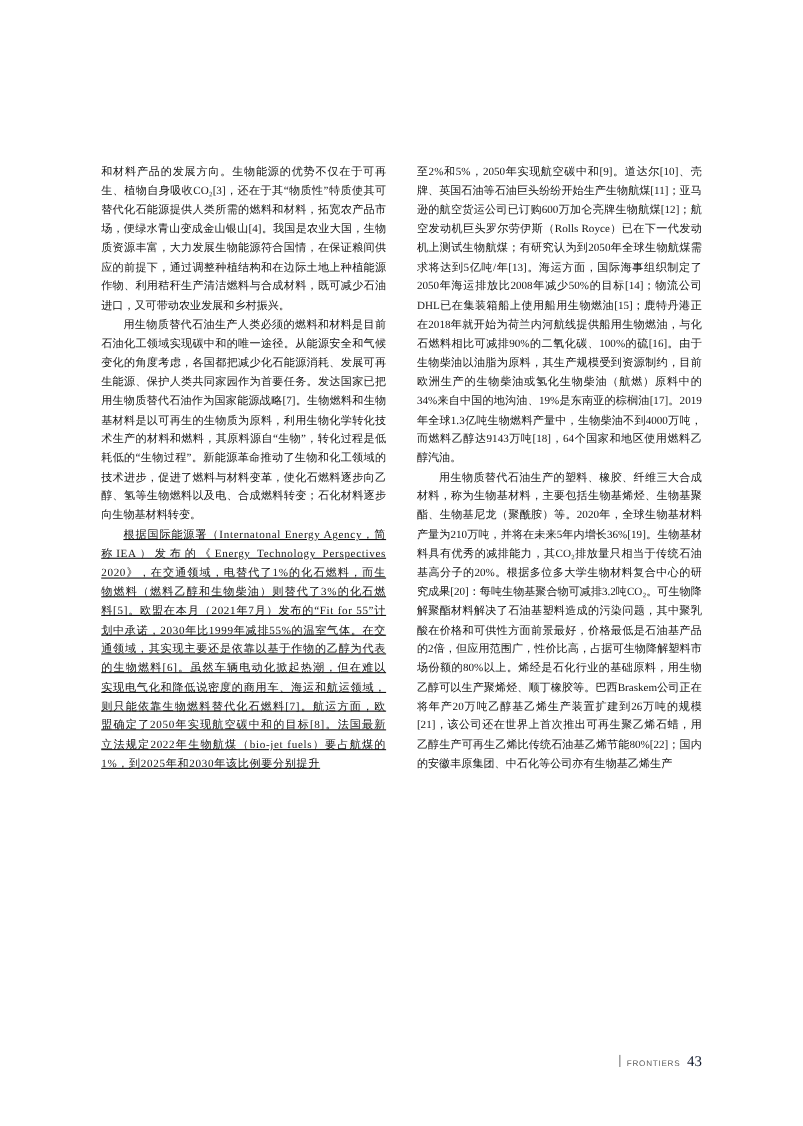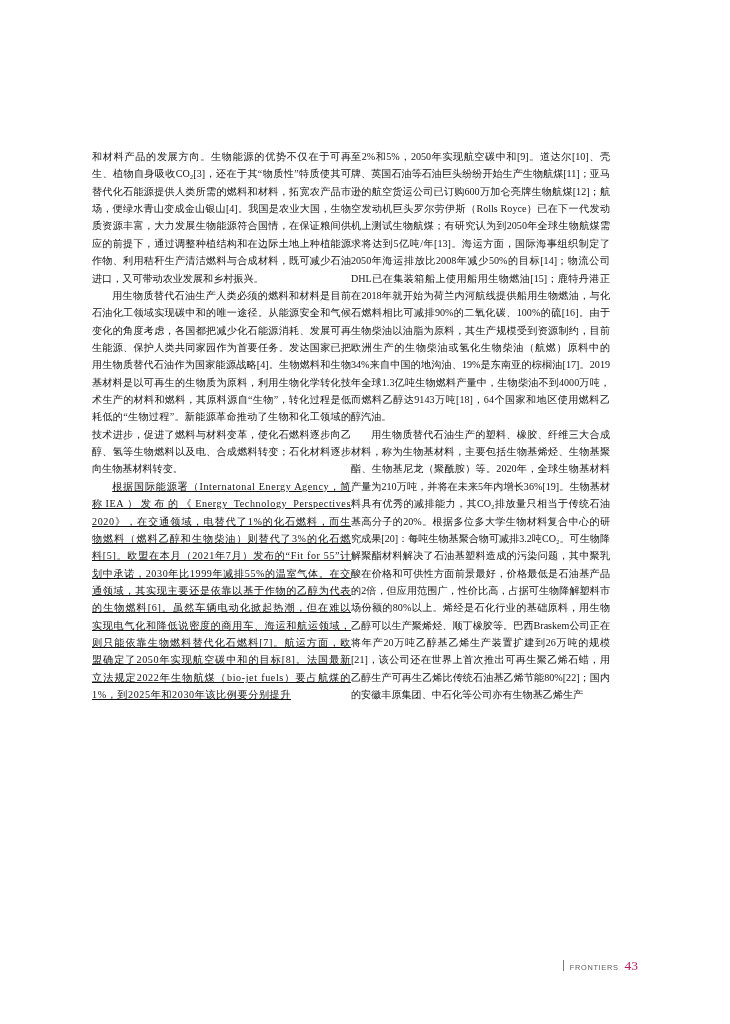--- a/index.html
+++ b/index.html
@@ -22,20 +22,21 @@
     height: 1024px;
     background: #ffffff;
   }
   .content {
     position: absolute;
     top: 148px;
     left: 92px;
     width: 546px;
     height: 790px;
     display: flex;
+    gap: 28px;
   }
   .col {
     width: 259px;
     font-size: 10.1px;
     line-height: 1.72;
     text-align: justify;
     text-justify: inter-ideograph;
     color: #141414;
   }
   .col p {
@@ -72,34 +73,34 @@
     position: relative;
     top: 1px;
   }
   .footer .brand {
     font-size: 7.4px;
     letter-spacing: 0.09em;
     color: #5c5c5c;
   }
   .footer .pageno {
     font-size: 13.5px;
-    color: #be185d;
+    color: #0f172a;
     font-family: "Liberation Serif", serif;
   }
 </style>
 </head>
 <body>
 
 <div class="page">
 
   <div class="content">
 
     <div class="col">
       <p>和材料产品的发展方向。生物能源的优势不仅在于可再生、植物自身吸收CO₂[3]，还在于其“物质性”特质使其可替代化石能源提供人类所需的燃料和材料，拓宽农产品市场，便绿水青山变成金山银山[4]。我国是农业大国，生物质资源丰富，大力发展生物能源符合国情，在保证粮间供应的前提下，通过调整种植结构和在边际土地上种植能源作物、利用秸秆生产清洁燃料与合成材料，既可减少石油进口，又可带动农业发展和乡村振兴。</p>
-      <p class="indent">用生物质替代石油生产人类必须的燃料和材料是目前石油化工领域实现碳中和的唯一途径。从能源安全和气候变化的角度考虑，各国都把减少化石能源消耗、发展可再生能源、保护人类共同家园作为首要任务。发达国家已把用生物质替代石油作为国家能源战略[4]。生物燃料和生物基材料是以可再生的生物质为原料，利用生物化学转化技术生产的材料和燃料，其原料源自“生物”，转化过程是低耗低的“生物过程”。新能源革命推动了生物和化工领域的技术进步，促进了燃料与材料变革，使化石燃料逐步向乙醇、氢等生物燃料以及电、合成燃料转变；石化材料逐步向生物基材料转变。</p>
+      <p class="indent">用生物质替代石油生产人类必须的燃料和材料是目前石油化工领域实现碳中和的唯一途径。从能源安全和气候变化的角度考虑，各国都把减少化石能源消耗、发展可再生能源、保护人类共同家园作为首要任务。发达国家已把用生物质替代石油作为国家能源战略[7]。生物燃料和生物基材料是以可再生的生物质为原料，利用生物化学转化技术生产的材料和燃料，其原料源自“生物”，转化过程是低耗低的“生物过程”。新能源革命推动了生物和化工领域的技术进步，促进了燃料与材料变革，使化石燃料逐步向乙醇、氢等生物燃料以及电、合成燃料转变；石化材料逐步向生物基材料转变。</p>
       <p class="indent spaced">根据国际能源署（Internatonal Energy Agency，简称IEA）发布的《Energy Technology Perspectives 2020》，在交通领域，电替代了1%的化石燃料，而生物燃料（燃料乙醇和生物柴油）则替代了3%的化石燃料[5]。欧盟在本月（2021年7月）发布的“Fit for 55”计划中承诺，2030年比1999年减排55%的温室气体。在交通领域，其实现主要还是依靠以基于作物的乙醇为代表的生物燃料[6]。虽然车辆电动化掀起热潮，但在难以实现电气化和降低说密度的商用车、海运和航运领域，则只能依靠生物燃料替代化石燃料[7]。航运方面，欧盟确定了2050年实现航空碳中和的目标[8]。法国最新立法规定2022年生物航煤（bio-jet fuels）要占航煤的1%，到2025年和2030年该比例要分别提升</p>
     </div>
 
     <div class="col">
       <p>至2%和5%，2050年实现航空碳中和[9]。道达尔[10]、壳牌、英国石油等石油巨头纷纷开始生产生物航煤[11]；亚马逊的航空货运公司已订购600万加仑亮牌生物航煤[12]；航空发动机巨头罗尔劳伊斯（Rolls Royce）已在下一代发动机上测试生物航煤；有研究认为到2050年全球生物航煤需求将达到5亿吨/年[13]。海运方面，国际海事组织制定了2050年海运排放比2008年减少50%的目标[14]；物流公司DHL已在集装箱船上使用船用生物燃油[15]；鹿特丹港正在2018年就开始为荷兰内河航线提供船用生物燃油，与化石燃料相比可减排90%的二氧化碳、100%的硫[16]。由于生物柴油以油脂为原料，其生产规模受到资源制约，目前欧洲生产的生物柴油或氢化生物柴油（航燃）原料中的34%来自中国的地沟油、19%是东南亚的棕榈油[17]。2019年全球1.3亿吨生物燃料产量中，生物柴油不到4000万吨，而燃料乙醇达9143万吨[18]，64个国家和地区使用燃料乙醇汽油。</p>
       <p class="indent">用生物质替代石油生产的塑料、橡胶、纤维三大合成材料，称为生物基材料，主要包括生物基烯烃、生物基聚酯、生物基尼龙（聚酰胺）等。2020年，全球生物基材料产量为210万吨，并将在未来5年内增长36%[19]。生物基材料具有优秀的减排能力，其CO₂排放量只相当于传统石油基高分子的20%。根据多位多大学生物材料复合中心的研究成果[20]：每吨生物基聚合物可减排3.2吨CO₂。可生物降解聚酯材料解决了石油基塑料造成的污染问题，其中聚乳酸在价格和可供性方面前景最好，价格最低是石油基产品的2倍，但应用范围广，性价比高，占据可生物降解塑料市场份额的80%以上。烯经是石化行业的基础原料，用生物乙醇可以生产聚烯烃、顺丁橡胶等。巴西Braskem公司正在将年产20万吨乙醇基乙烯生产装置扩建到26万吨的规模[21]，该公司还在世界上首次推出可再生聚乙烯石蜡，用乙醇生产可再生乙烯比传统石油基乙烯节能80%[22]；国内的安徽丰原集团、中石化等公司亦有生物基乙烯生产</p>
     </div>
 
   </div>
 

